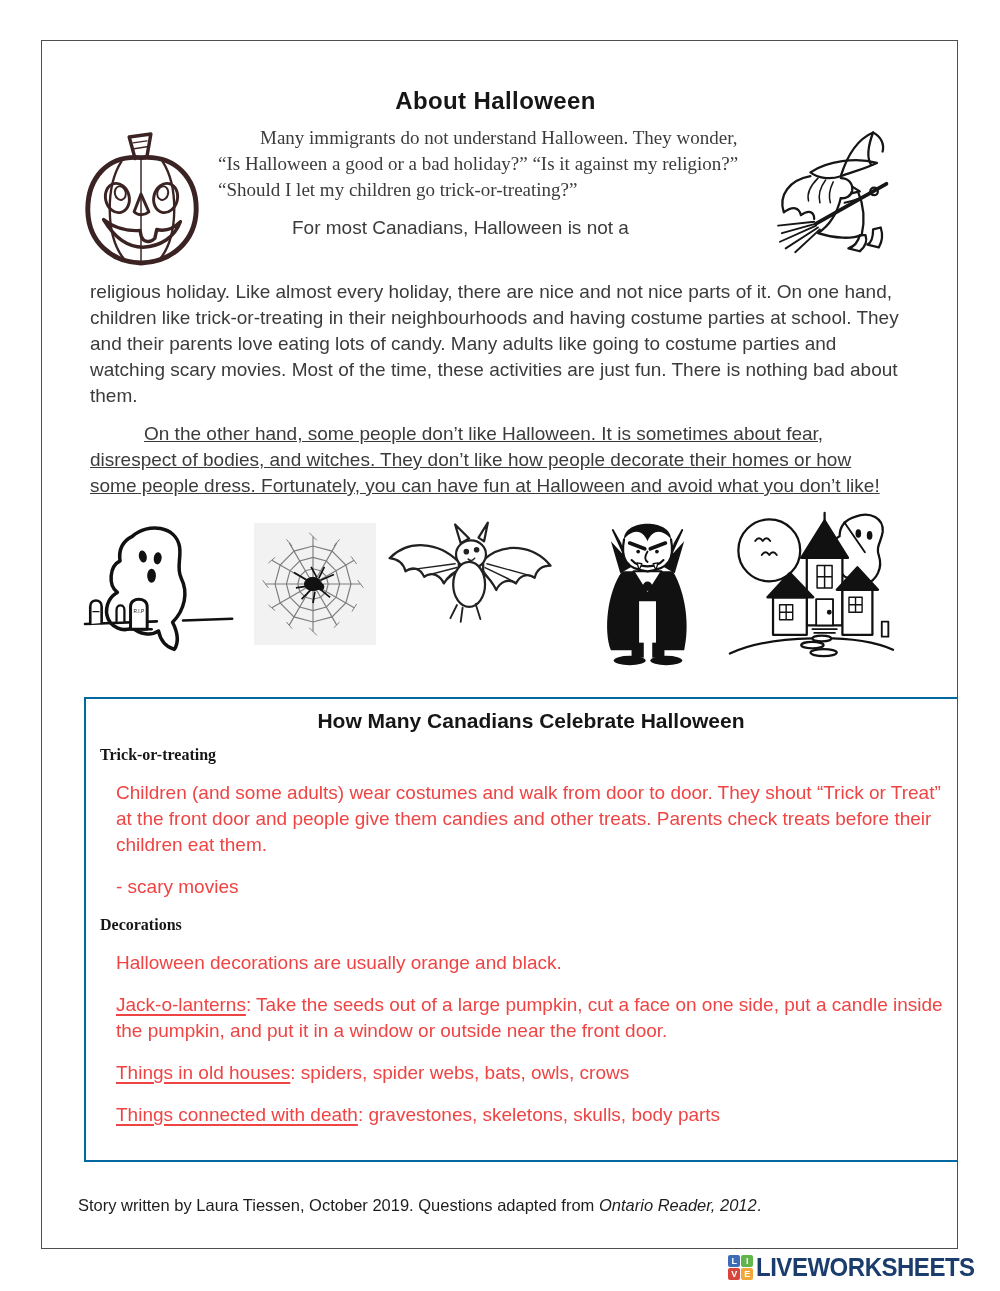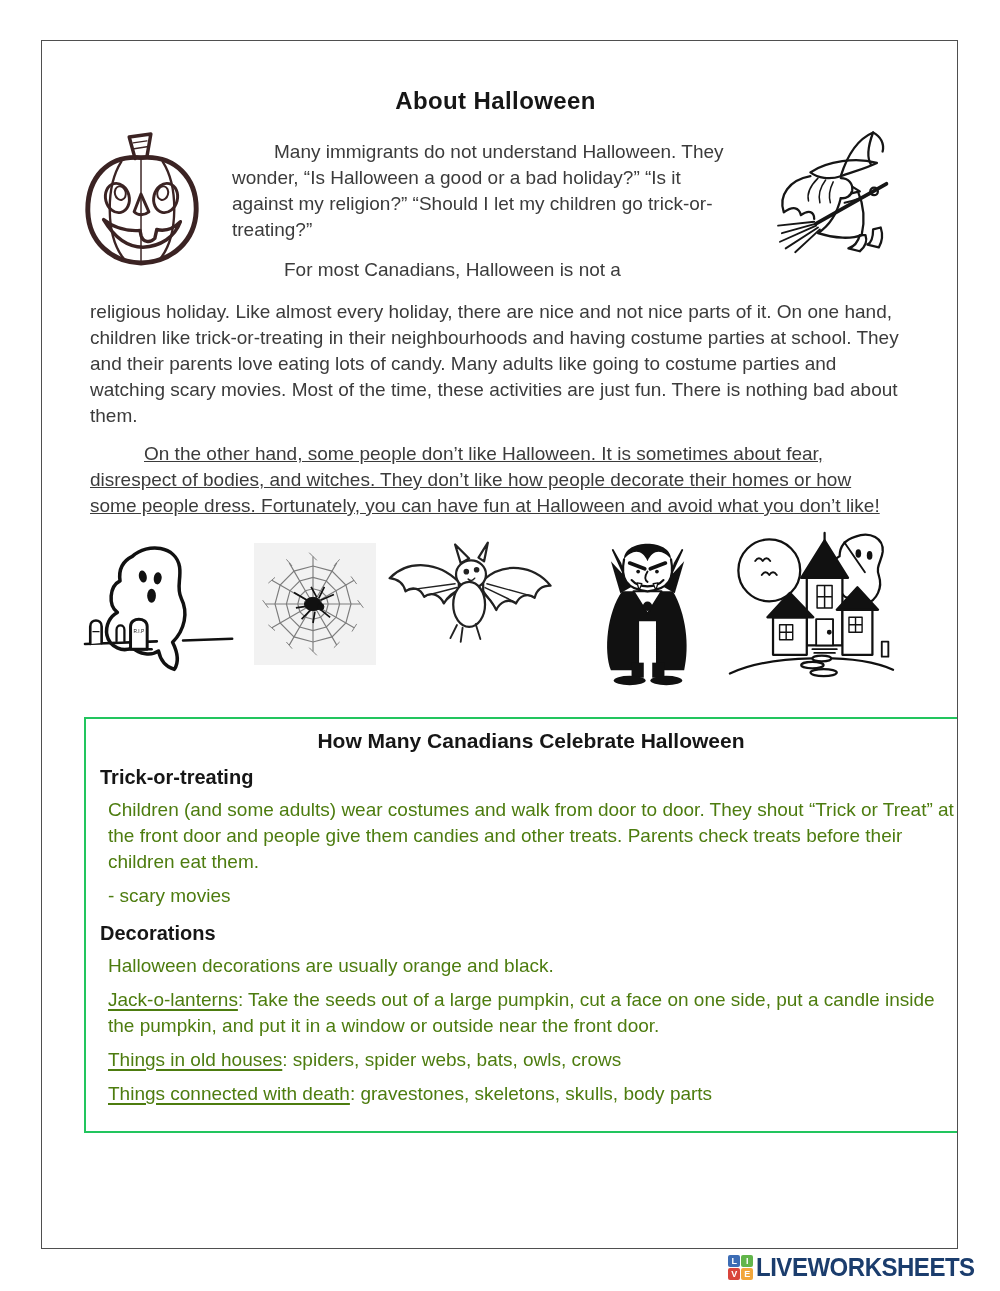--- a/index.html
+++ b/index.html
@@ -17,37 +17,37 @@
     text-align:center;font-size:24px;font-weight:bold;color:#161616;
     margin:46px 0 2px 0;letter-spacing:.4px;
   }
   .intro{display:flex;margin-top:4px;}
   .pumpkin-wrap{flex:none;width:128px;margin-top:10px;}
   .witch-wrap{flex:none;width:152px;margin-top:4px;}
   .intro-text{
     flex:1;font-size:19px;line-height:26px;color:#3b3b3b;
     padding:6px 4px 0 12px;text-align:left;
   }
-  .intro-text .p1{text-indent:42px;margin:14px;}
-  .intro-text .p2{text-indent:62px;margin:4px;}
+  .intro-text .p1{text-indent:42px;margin:0;font-family:Liberation Serif, serif;}
+  .intro-text .p2{text-indent:62px;margin:12px;}
   .body-p{font-size:19px;line-height:26px;margin:12px;color:#3b3b3b;}
   .indent{text-indent:54px;margin-top:2px;text-decoration:underline;}
   .img-row{display:flex;align-items:flex-start;margin-top:10px;height:156px;}
   .ghost-wrap{width:162px;margin-top:6px;}
   .web-wrap{width:118px;margin:12px 0 0 14px;background:#f2f2f2;padding:2px;}
   .bat-wrap{width:180px;margin:6px 0 0 6px;}
   .vampire-wrap{width:110px;margin:0 0 0 32px;}
   .house-wrap{width:176px;margin:0 0 0 20px;}
   .info-box{
-    border:2px solid #22c55e;margin:30px 0 0 6px;width:896px;
+    border:2px solid #0369a1;margin:30px 0 0 6px;width:896px;
     box-sizing:border-box;padding:8px 16px 16px 14px;
   }
   .box-title{text-align:center;font-weight:bold;font-size:21px;color:#161616;margin:2px 0 0 0;}
-  .sec-h{font-weight:bold;font-size:20px;color:#161616;margin:13px 0 2px 0;}
-  .sec-b,.dec-line{font-size:19px;line-height:26px;color:#4d7c0f;margin:8px;}
+  .sec-h{font-weight:bold;font-size:16px;color:#161616;margin:13px 0 2px 0;font-family:Liberation Serif, serif;}
+  .sec-b,.dec-line{font-size:19px;line-height:26px;color:#ef4444;margin:16px;}
   .term{text-decoration:underline;text-underline-offset:3px;text-decoration-thickness:1.5px;}
   .footer{margin-top:34px;font-size:16.5px;color:#1d1d1d;letter-spacing:0;}
   .footer .src{font-style:italic;}
   .logo{position:absolute;right:16px;top:1253px;display:flex;align-items:center;gap:3px;}
   .logo-grid{display:grid;grid-template-columns:12px 12px;grid-template-rows:12px 12px;gap:1px;}
   .logo-cell{
     color:#fff;font-size:9px;font-weight:bold;display:flex;align-items:center;
     justify-content:center;border-radius:2px;line-height:1;
   }
   .logo-text{
@@ -233,20 +233,23 @@
 
     <p class="sec-b">- scary movies</p>
 
     <div class="sec-h">Decorations</div>
     <p class="sec-b">Halloween decorations are usually orange and black.</p>
     <p class="dec-line"><span class="term">Jack-o-lanterns</span><span>: Take the seeds out of a large pumpkin, cut a face on one side, put a candle inside the pumpkin, and put it in a window or outside near the front door.</span></p>
     <p class="dec-line"><span class="term">Things in old houses</span><span>: spiders, spider webs, bats, owls, crows</span></p>
     <p class="dec-line"><span class="term">Things connected with death</span><span>: gravestones, skeletons, skulls, body parts</span></p>
   </div>
 
+  <div class="footer">
+    <span>Story written by Laura Tiessen, October 2019. Questions adapted from </span><span class="src">Ontario Reader, 2012</span><span>.</span>
+  </div>
 </div>
 
 <div class="logo">
   <div class="logo-grid">
     <span class="logo-cell" style="background: rgb(61, 109, 181);">L</span>
     <span class="logo-cell" style="background: rgb(97, 181, 74);">I</span>
     <span class="logo-cell" style="background: rgb(217, 69, 60);">V</span>
     <span class="logo-cell" style="background: rgb(242, 167, 59);">E</span>
   </div>
   <span class="logo-text" style="color: rgb(27, 61, 109);">LIVEWORKSHEETS</span>

